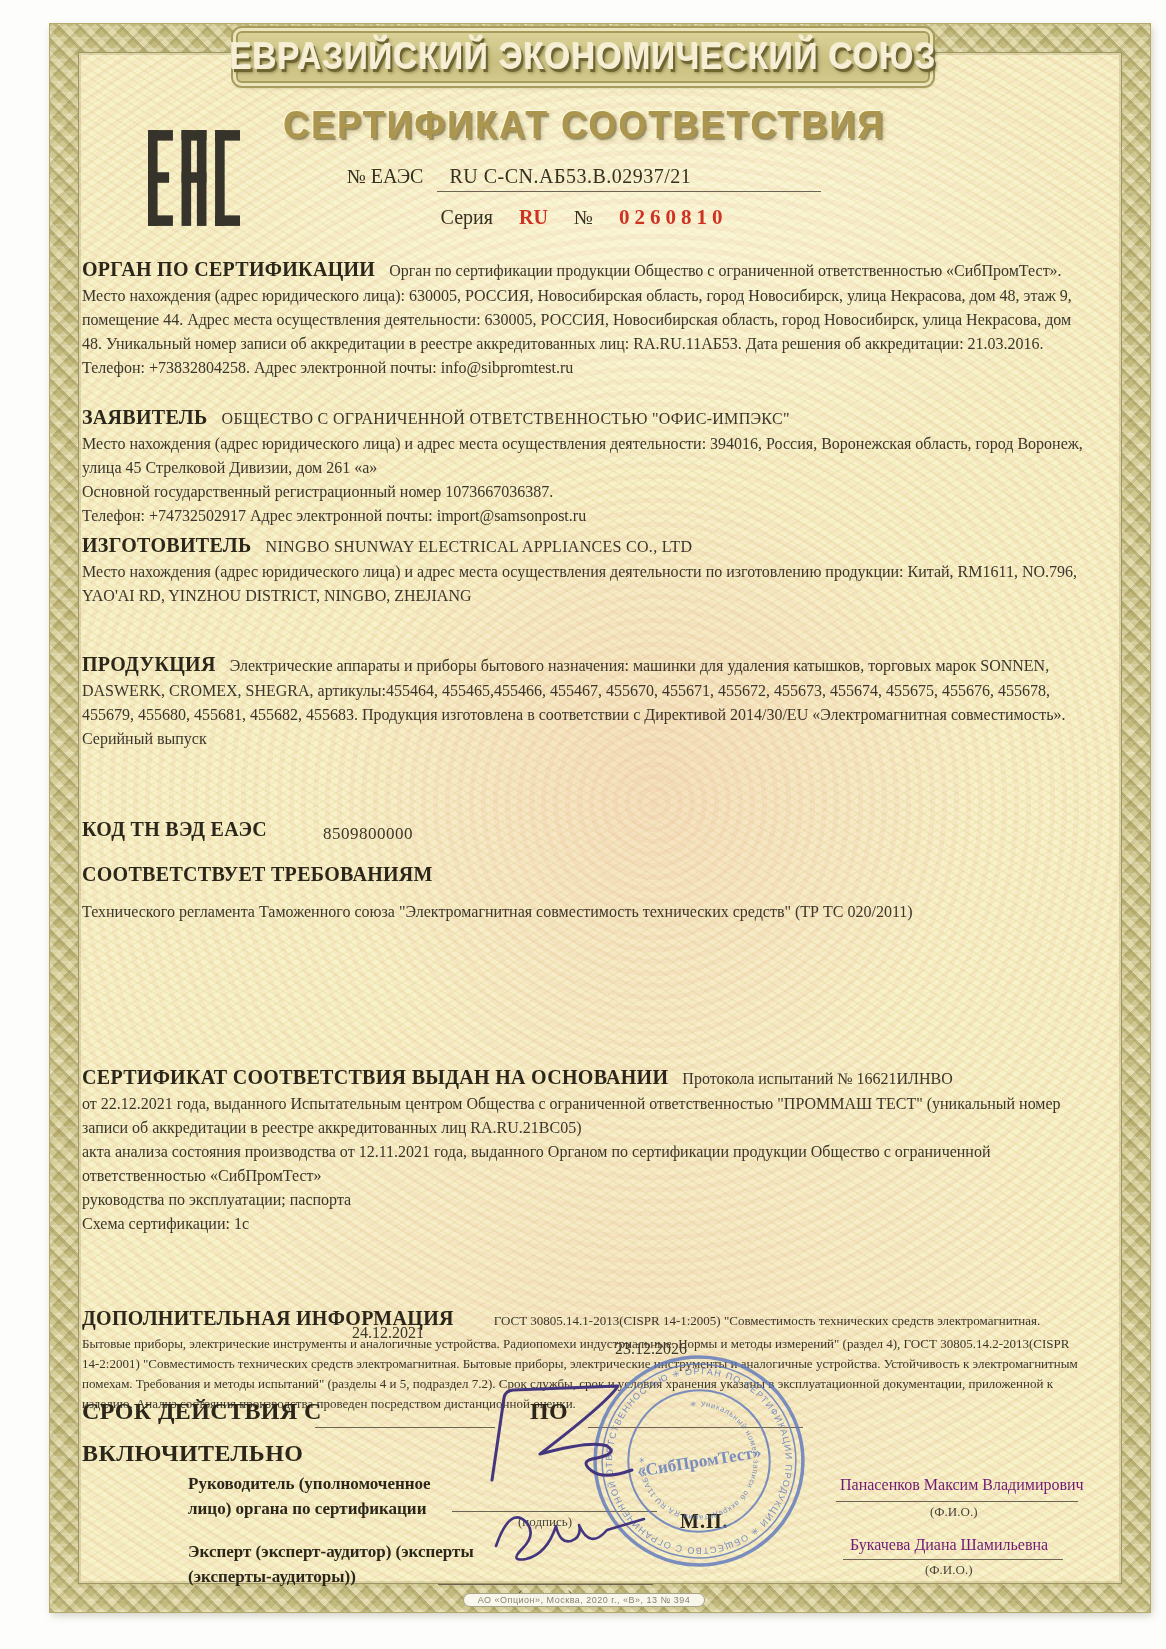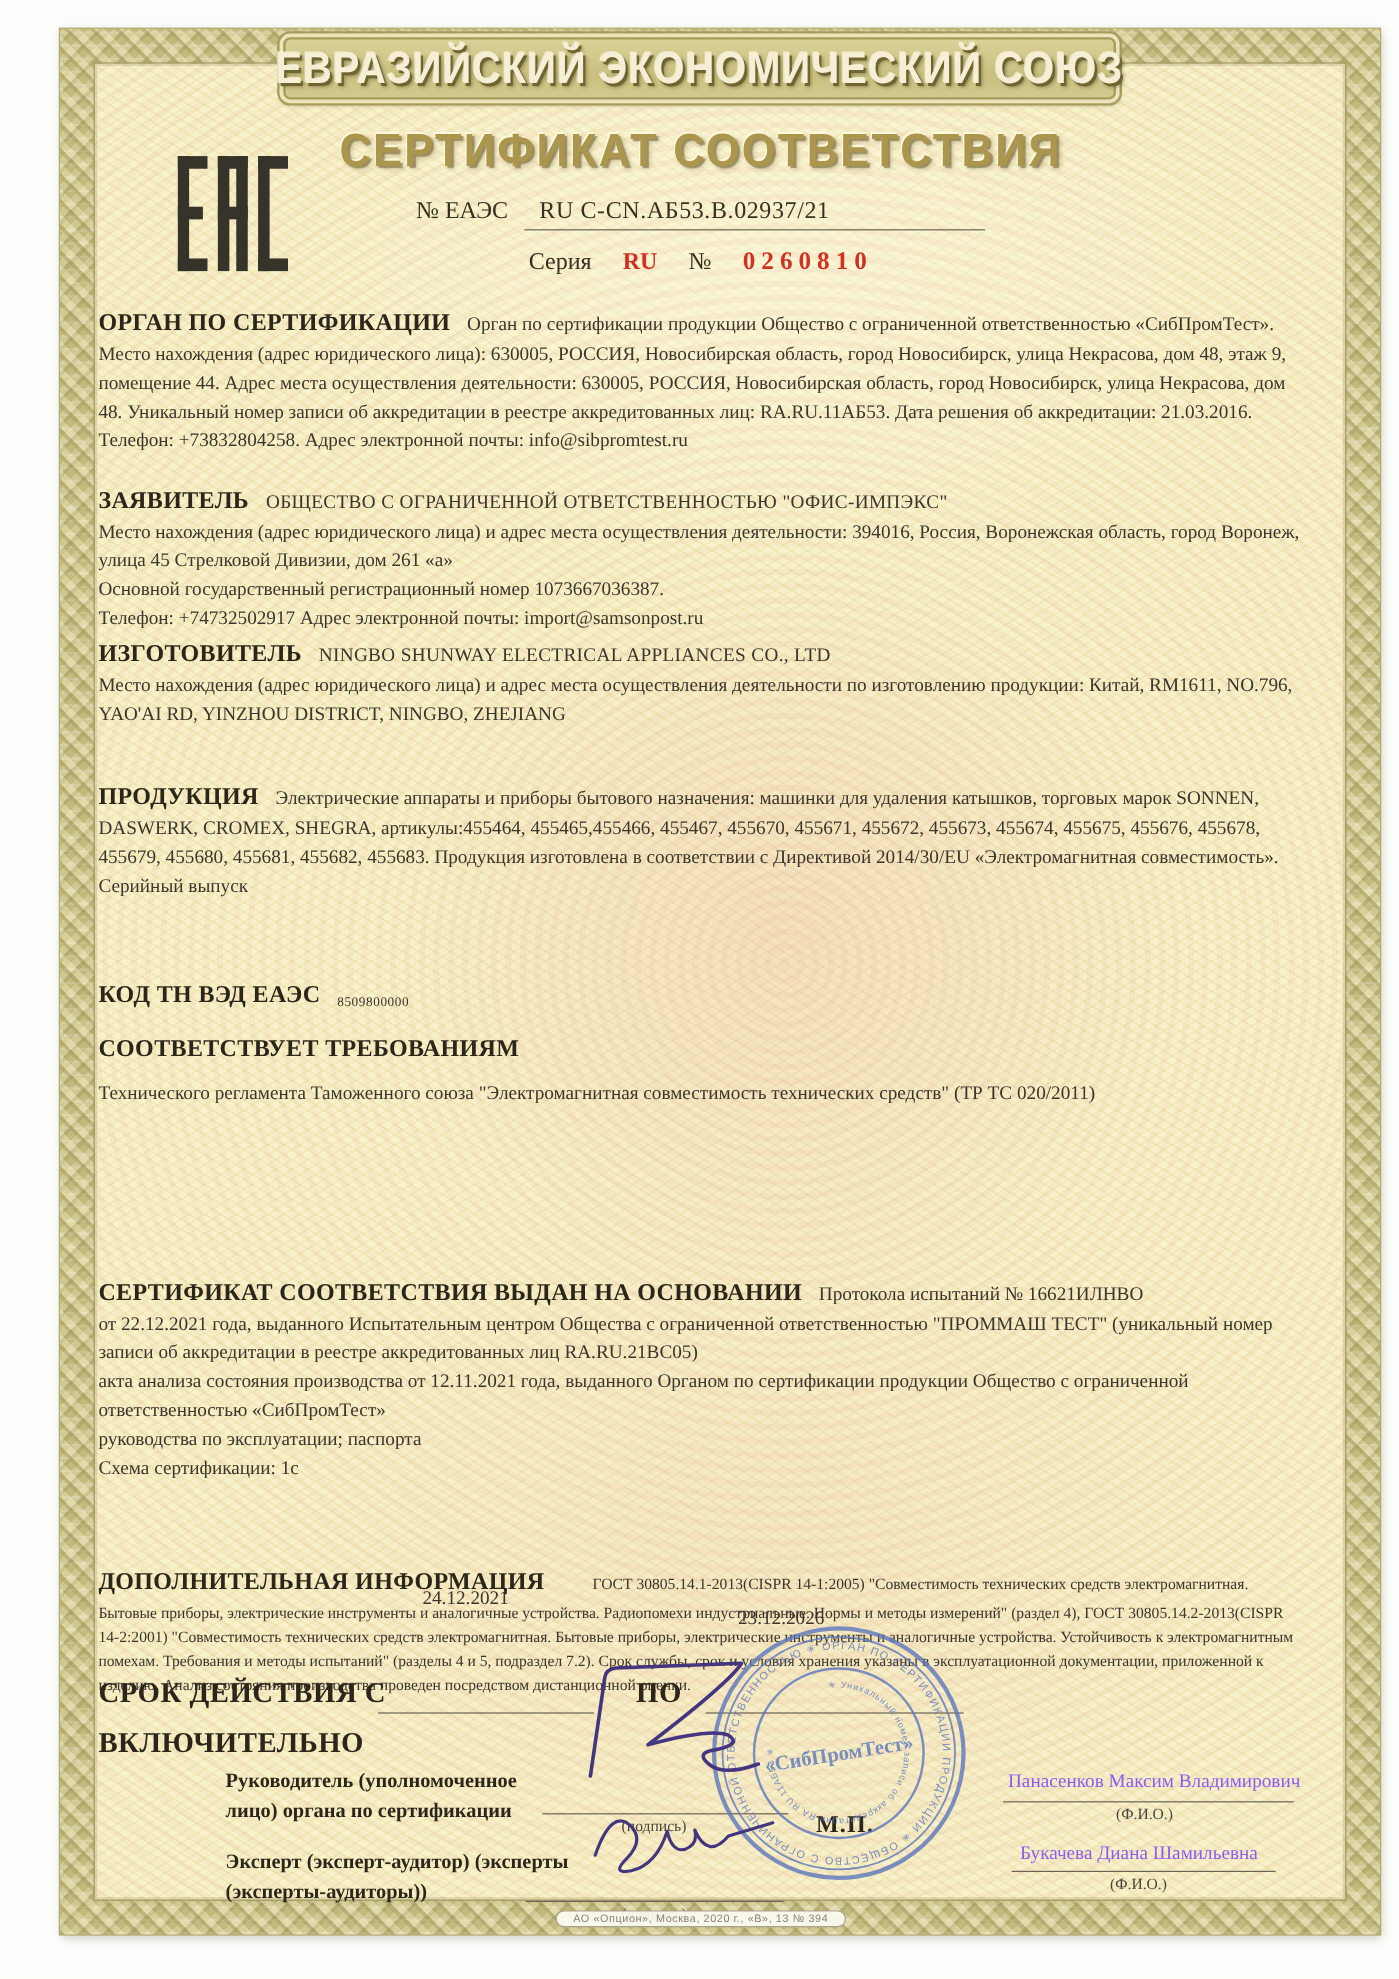--- a/index.html
+++ b/index.html
@@ -51,32 +51,32 @@
     display:flex;justify-content:center;align-items:baseline;gap:26px;}
   .series-line .red{color:#cf3222;font-weight:bold;}
   .series-line .digits{letter-spacing:5px;font-size:21px;}
 
   
   .sec{position:absolute;left:82px;width:1008px;z-index:2;font-size:16px;line-height:1.5;color:#3b352b;}
   .sec-h{font-weight:bold;font-size:20px;letter-spacing:.3px;color:#2b2619;margin-right:14px;font-family:Liberation Serif, serif;}
   .pre{white-space:pre-line;}
   .lead-caps{letter-spacing:.3px;}
   .small-body{font-size:13px;line-height:1.55;}
-  .code-val{font-size:11px;vertical-align:-3px;letter-spacing:.5px;}
+  .code-val{font-size:17px;vertical-align:-3px;margin-left:42px;letter-spacing:.5px;}
 
   
   .validity{position:absolute;left:82px;top:1398px;width:1008px;z-index:2;color:#2b2619;}
   .validity .bold{font-weight:bold;font-size:24px;letter-spacing:.4px;}
   .vdate{position:absolute;font-size:16px;color:#3b352b;}
   .vline{position:absolute;border-bottom:1.5px solid #6b6452;height:1px;}
 
   .role{position:absolute;font-weight:bold;font-size:17px;line-height:1.45;color:#2b2619;z-index:2;}
   .sig-line{position:absolute;border-bottom:1.5px solid #6b6452;height:1px;z-index:2;}
   .tiny{position:absolute;font-size:13px;color:#4a443a;z-index:2;text-align:right;}
-  .name{position:absolute;font-size:16px;color:#8b5cf6;z-index:2;white-space:nowrap;}
+  .name{position:absolute;font-size:16px;color:#701a75;z-index:2;white-space:nowrap;}
   .mp{position:absolute;font-weight:bold;font-size:20px;color:#2b2619;z-index:2;letter-spacing:1px;}
 
   .stamp{position:absolute;left:588px;top:1350px;width:222px;height:222px;z-index:4;opacity:.8;transform:rotate(-9deg);}
   .signature{position:absolute;left:430px;top:1358px;width:270px;height:230px;z-index:5;}
 
   .fineprint{position:absolute;left:50px;top:1589px;width:1068px;text-align:center;z-index:6;}
   .fineprint span{display:inline-block;background:rgba(253,252,244,.92);border:1px solid #a9a28a;border-radius:8px;
     padding:1px 14px;font-size:9px;color:#8a8270;font-family:"Liberation Sans",sans-serif;letter-spacing:.5px;}
 </style>
 </head>

